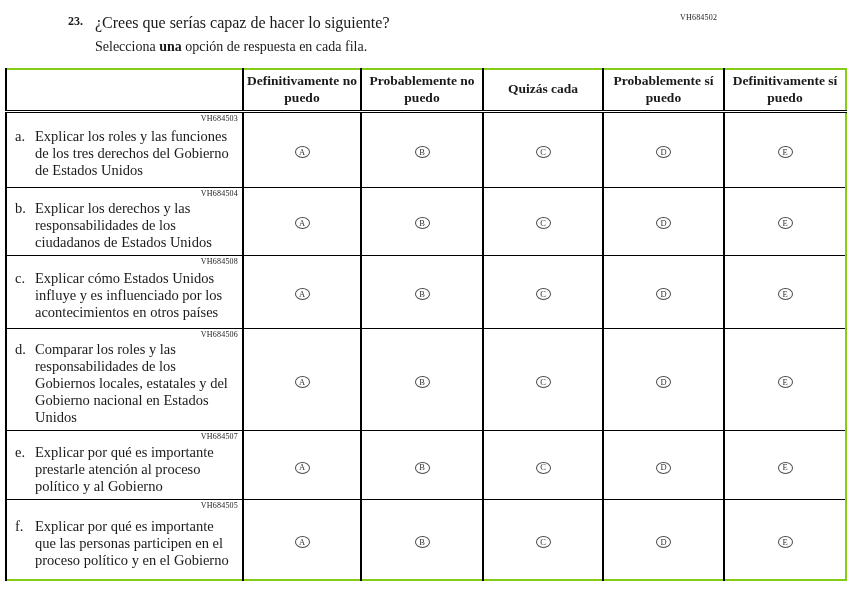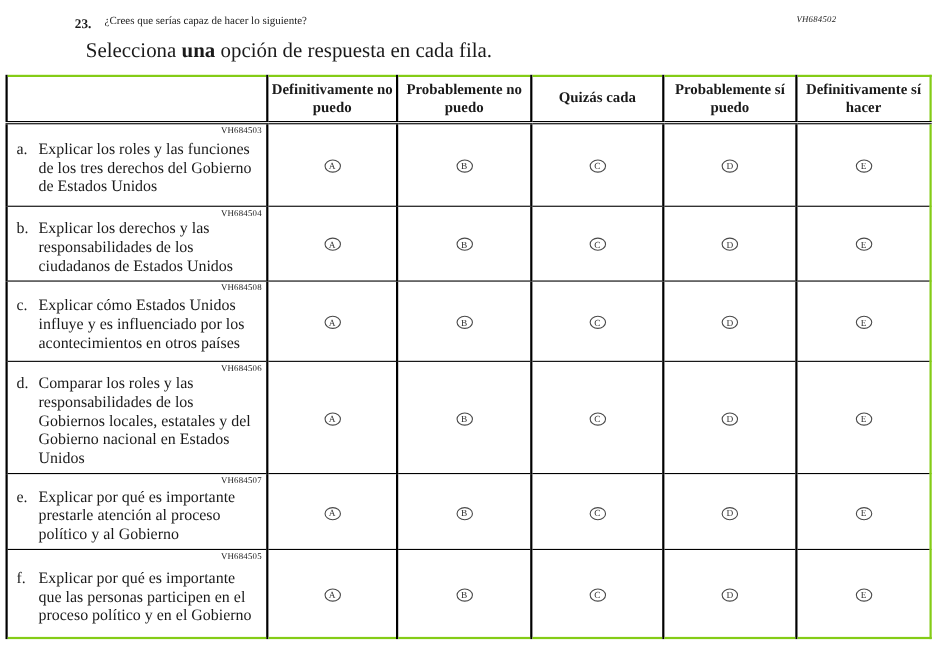--- a/index.html
+++ b/index.html
@@ -2,30 +2,29 @@
 <html><head>
 <meta charset="utf-8">
 <style>
   * { margin:0; padding:0; box-sizing:border-box; }
   html,body { background:#fff; }
   body {
     width:848px; height:603px; position:relative; overflow:hidden;
     font-family:"Liberation Serif","DejaVu Serif",serif; color:#1a1a1a;
   }
   .form-code {
-    position:absolute; top:13px; left:724px;
+    position:absolute; top:13px; left:680px;
     font-size:8px; letter-spacing:.2px; color:#222;
     font-family:"Liberation Serif","DejaVu Serif",serif;
-    font-style:italic;
   }
   .question-block { position:absolute; top:14px; left:68px; width:640px; }
   .question-line { display:flex; }
   .qnum { font-weight:bold; width:27px; flex:none; font-size:12px; }
-  .qtext { font-size:10px; }
-  .instruction { margin-left:10px; margin-top:7px; font-size:19px; }
+  .qtext { font-size:16px; }
+  .instruction { margin-left:27px; margin-top:7px; font-size:14px; }
   .instruction b { font-weight:bold; }
 
   table.grid {
     position:absolute; top:68px; left:5px; width:840px;
     border-collapse:collapse; table-layout:fixed;
     border:2px solid #84cc16;
   }
   .grid th, .grid td {
     border-left:2px solid #000; border-top:1px solid #000;
   }
@@ -85,21 +84,21 @@
       <col style="width:121px">
       <col style="width:122px">
   </colgroup>
   <thead>
     <tr>
       <th></th>
       <th>Definitivamente no puedo</th>
       <th>Probablemente no puedo</th>
       <th>Quizás cada</th>
       <th>Probablemente sí puedo</th>
-      <th>Definitivamente sí hacer</th>
+      <th>Definitivamente sí puedo</th>
     </tr>
   </thead>
   <tbody>
     <tr>
       <td class="stmt-cell">
         <span class="row-code">VH684503</span>
         <div class="stmt">
           <span class="stmt-letter">a.</span>
           <span class="stmt-text">Explicar los roles y las funciones de los tres derechos del Gobierno de Estados Unidos</span>
         </div>

